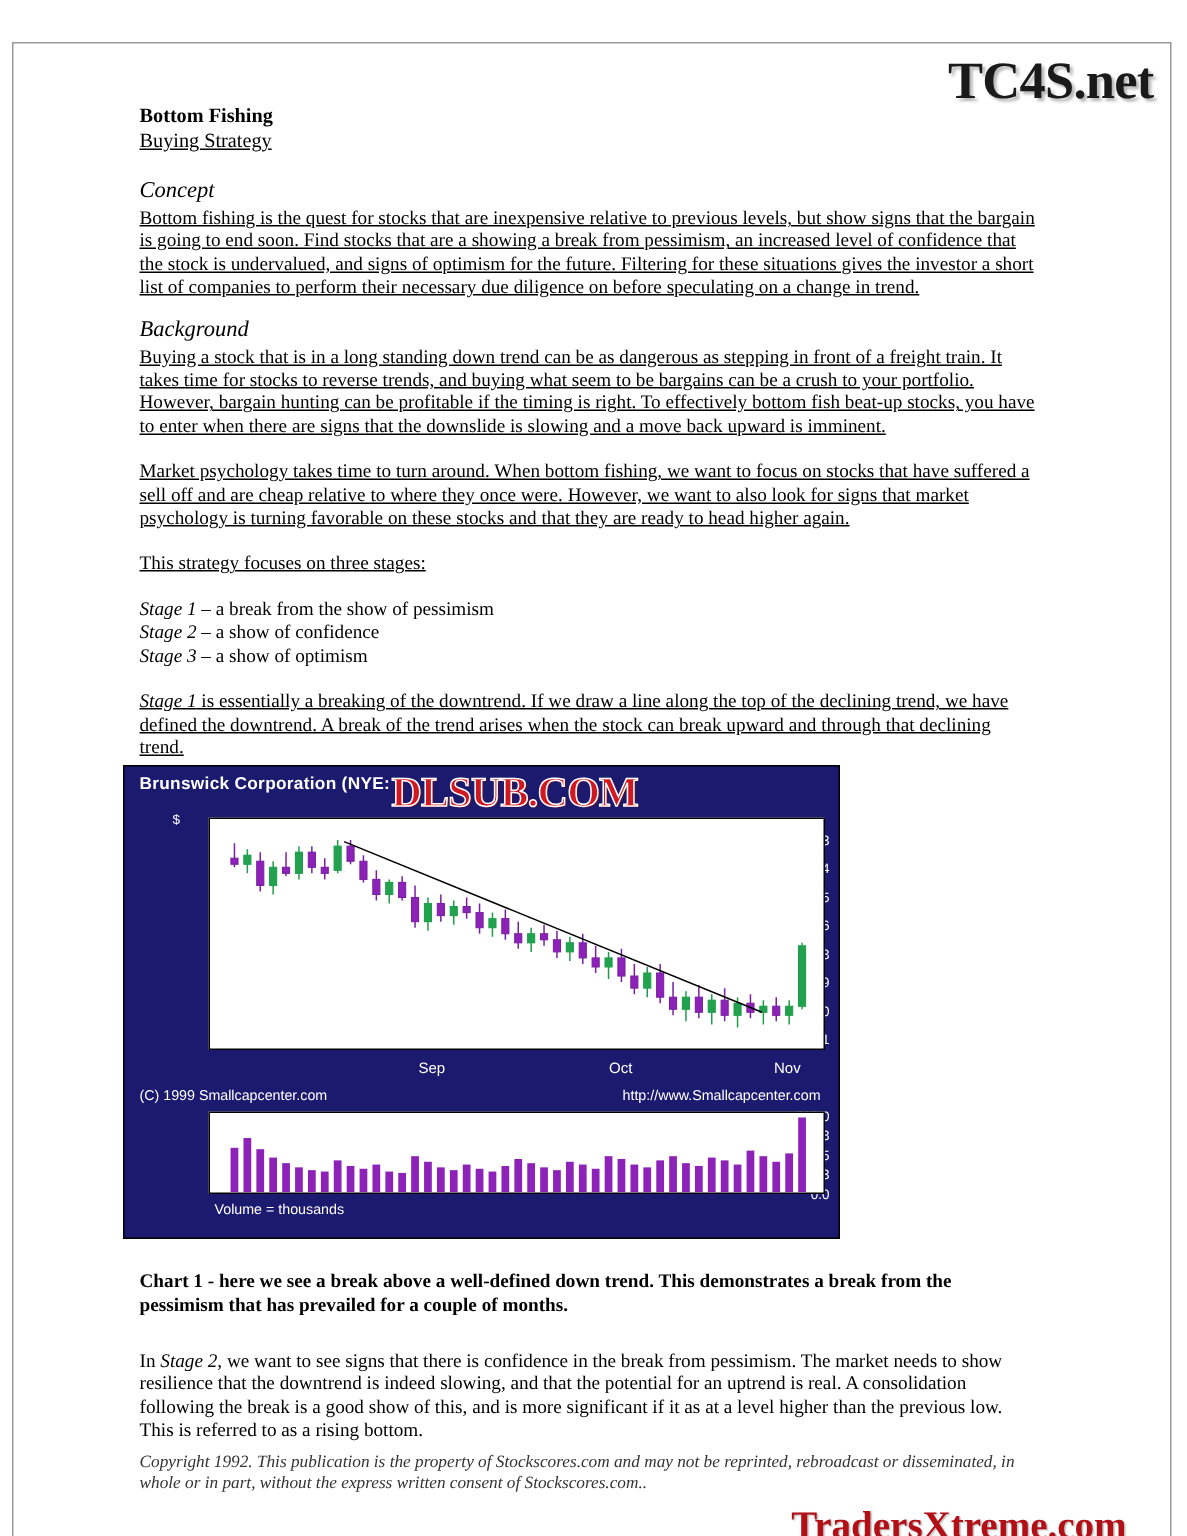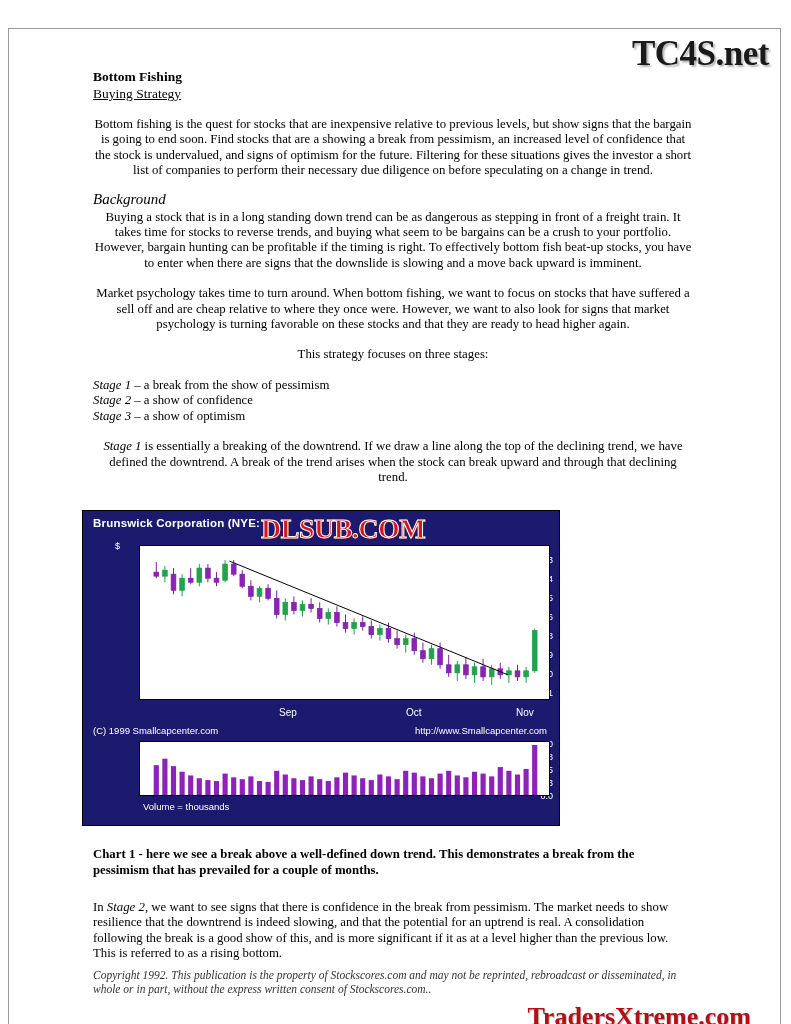--- a/index.html
+++ b/index.html
@@ -68,21 +68,22 @@
     font-size: 15px;
     font-style: italic;
     line-height: 20px;
     margin-top: 10px;
     margin-bottom: 1px;
   }
   p.para {
     font-size: 12.8px;
     line-height: 15.4px;
     margin: 0 0 0 0;
-    text-align: center;
+    text-align: left;
+    text-decoration: underline;
   }
   .gap {
     height: 15px;
   }
   .stage-line {
     font-size: 12.8px;
     line-height: 15.4px;
   }
   .ital { font-style: italic; }
 
@@ -255,20 +256,21 @@
 
 <div class="page">
   <div class="page-border"></div>
 
   <div class="brand-top">TC4S.net</div>
 
   <div class="doc">
     <div class="title-line">Bottom Fishing</div>
     <div class="subtitle-line">Buying Strategy</div>
 
+    <div class="heading">Concept</div>
     <p class="para">Bottom fishing is the quest for stocks that are inexpensive relative to previous levels, but show signs that the bargain is going to end soon. Find stocks that are a showing a break from pessimism, an increased level of confidence that the stock is undervalued, and signs of optimism for the future. Filtering for these situations gives the investor a short list of companies to perform their necessary due diligence on before speculating on a change in trend.</p>
 
     <div class="heading">Background</div>
     <p class="para">Buying a stock that is in a long standing down trend can be as dangerous as stepping in front of a freight train. It takes time for stocks to reverse trends, and buying what seem to be bargains can be a crush to your portfolio. However, bargain hunting can be profitable if the timing is right. To effectively bottom fish beat-up stocks, you have to enter when there are signs that the downslide is slowing and a move back upward is imminent.</p>
 
     <div class="gap"></div>
     <p class="para">Market psychology takes time to turn around. When bottom fishing, we want to focus on stocks that have suffered a sell off and are cheap relative to where they once were. However, we want to also look for signs that market psychology is turning favorable on these stocks and that they are ready to head higher again.</p>
 
     <div class="gap"></div>
     <p class="para">This strategy focuses on three stages:</p>

